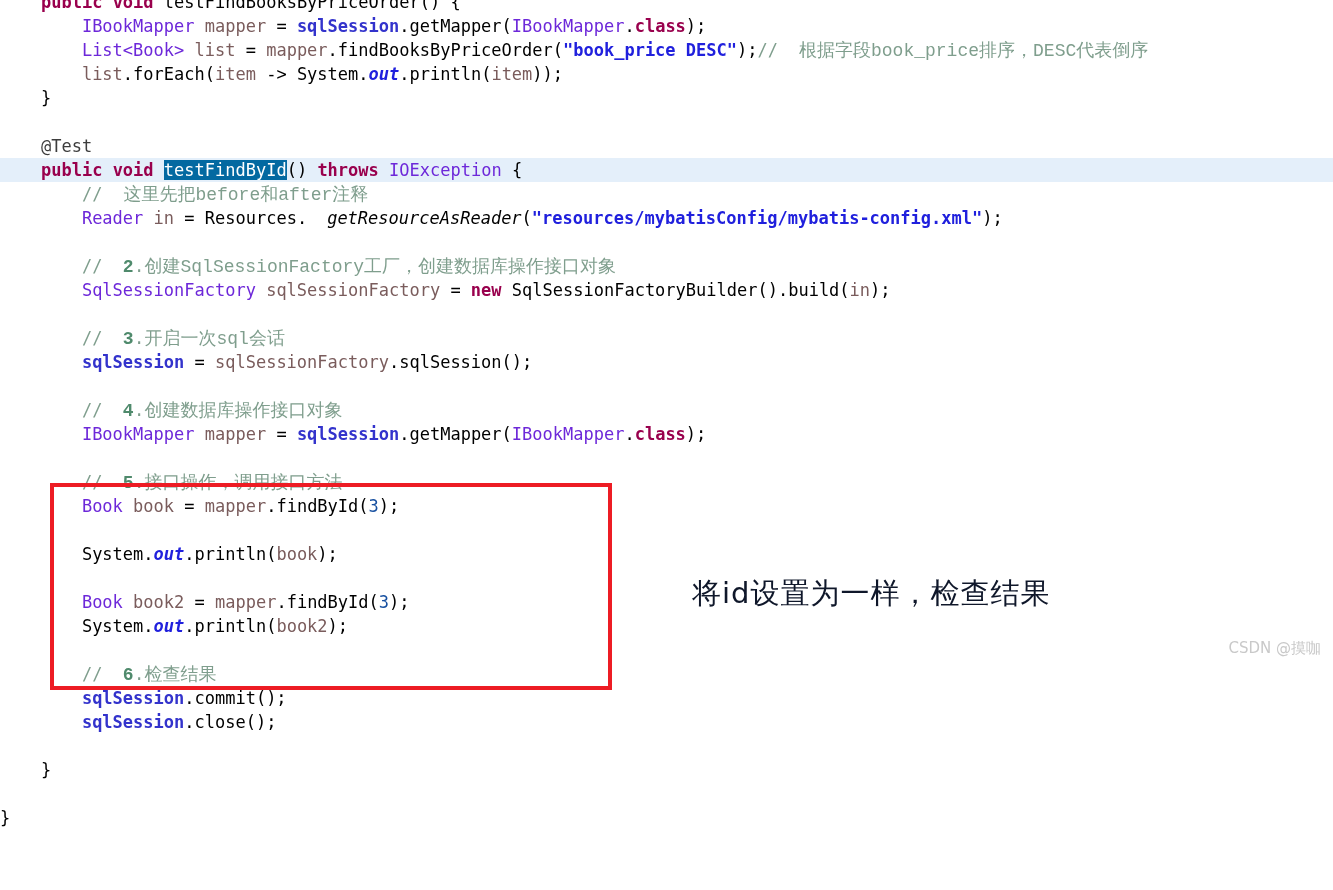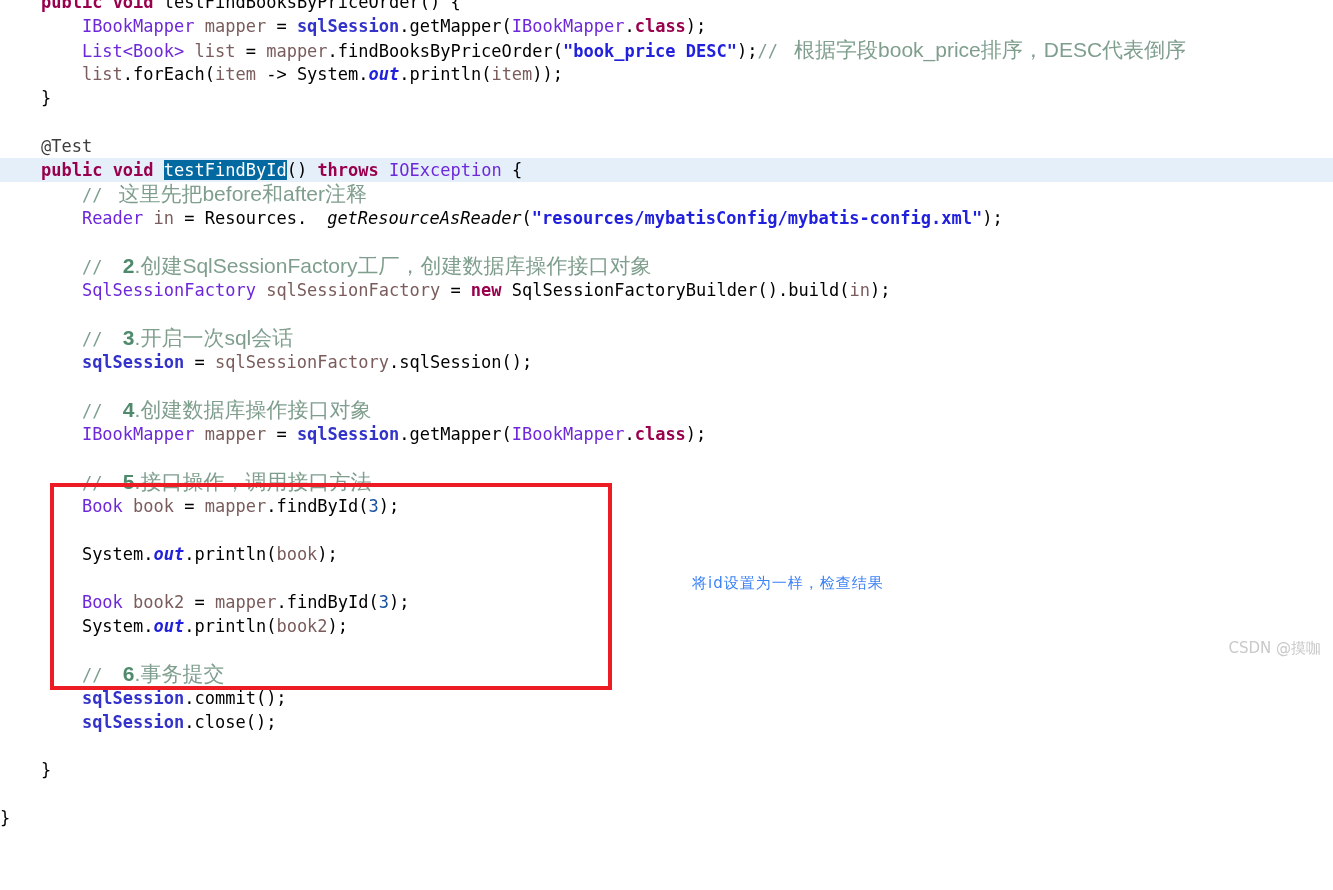--- a/index.html
+++ b/index.html
@@ -52,44 +52,44 @@
   .cmt     { color: #7f9e8d; }
   .cmt-num { color: #4f8a6c; font-weight: bold; }
   .anno    { color: #3d3d3d; }
   .meth    { color: #000000; }
   .methit  { color: #000000; font-style: italic; margin-left: 20px; }
   .outfld  { color: #2020dd; font-weight: bold; font-style: italic; }
   .sel     { background: #0369a1; color: #ffffff; }
   .plain   { color: #000000; }
 
   .cjk {
-    font-family: Liberation Sans, sans-serif;
-    font-size: 21px;
+    font-family: Liberation Mono, monospace;
+    font-size: 18px;
   }
 
   
   #redbox {
     position: absolute;
     left: 50px;
     top: 483px;
     width: 562px;
     height: 207px;
     border: 4px solid #ed1c24;
     box-sizing: border-box;
     pointer-events: none;
   }
 
   
   #rednote {
     position: absolute;
     left: 692px;
     top: 574px;
-    color: #3b82f6;
+    color: #0f172a;
     font-family: "DejaVu Sans", "Liberation Sans", sans-serif;
-    font-size: 15px;
+    font-size: 29px;
     letter-spacing: 1px;
     white-space: nowrap;
     text-align: right;
   }
 
   
   #watermark {
     position: absolute;
     right: 12px;
     bottom: 8px;
@@ -126,21 +126,21 @@
       <div class="line"><span class="plain">        </span><span class="type">IBookMapper</span><span class="plain"> </span><span class="local">mapper</span><span class="plain"> = </span><span class="field">sqlSession</span><span class="plain">.getMapper(</span><span class="type">IBookMapper</span><span class="plain">.</span><span class="kw">class</span><span class="plain">);</span></div>
       <div class="line"><span class="plain"></span></div>
       <div class="line"><span class="plain">        </span><span class="cmt">// </span><span class="cmt"> </span><span class="cmt-num cjk">5</span><span class="cmt cjk">.接口操作，调用接口方法</span></div>
       <div class="line"><span class="plain">        </span><span class="type">Book</span><span class="plain"> </span><span class="local">book</span><span class="plain"> = </span><span class="local">mapper</span><span class="plain">.findById(</span><span class="num">3</span><span class="plain">);</span></div>
       <div class="line"><span class="plain"></span></div>
       <div class="line"><span class="plain">        </span><span class="plain">System</span><span class="plain">.</span><span class="outfld">out</span><span class="plain">.println(</span><span class="local">book</span><span class="plain">);</span></div>
       <div class="line"><span class="plain"></span></div>
       <div class="line"><span class="plain">        </span><span class="type">Book</span><span class="plain"> </span><span class="local">book2</span><span class="plain"> = </span><span class="local">mapper</span><span class="plain">.findById(</span><span class="num">3</span><span class="plain">);</span></div>
       <div class="line"><span class="plain">        </span><span class="plain">System</span><span class="plain">.</span><span class="outfld">out</span><span class="plain">.println(</span><span class="local">book2</span><span class="plain">);</span></div>
       <div class="line"><span class="plain"></span></div>
-      <div class="line"><span class="plain">        </span><span class="cmt">// </span><span class="cmt"> </span><span class="cmt-num cjk">6</span><span class="cmt cjk">.事务提交</span></div>
+      <div class="line"><span class="plain">        </span><span class="cmt">// </span><span class="cmt"> </span><span class="cmt-num cjk">6</span><span class="cmt cjk">.检查结果</span></div>
       <div class="line"><span class="plain">        </span><span class="field">sqlSession</span><span class="plain">.commit();</span></div>
       <div class="line"><span class="plain">        </span><span class="field">sqlSession</span><span class="plain">.close();</span></div>
       <div class="line"><span class="plain"></span></div>
       <div class="line"><span class="plain">    }</span></div>
       <div class="line"><span class="plain"></span></div>
       <div class="line"><span class="plain">}</span></div>
     </div>
 
   <div id="redbox"></div>
 

